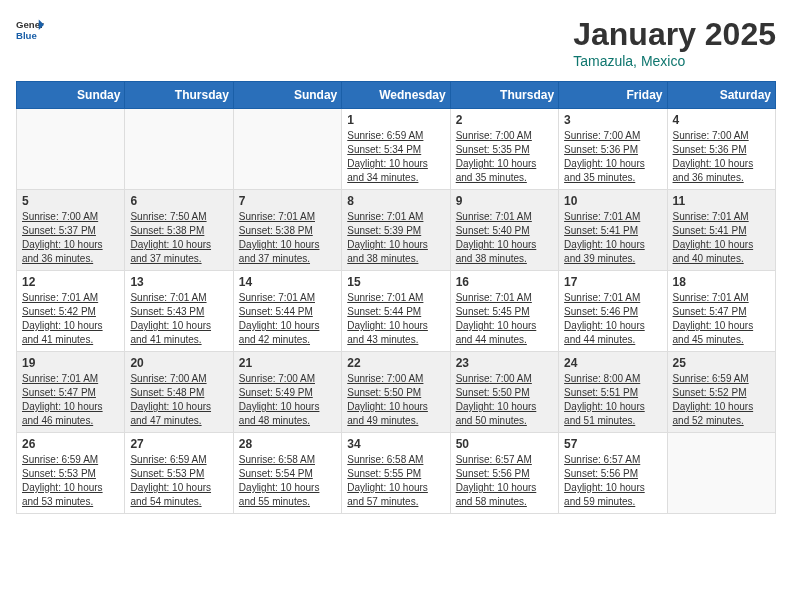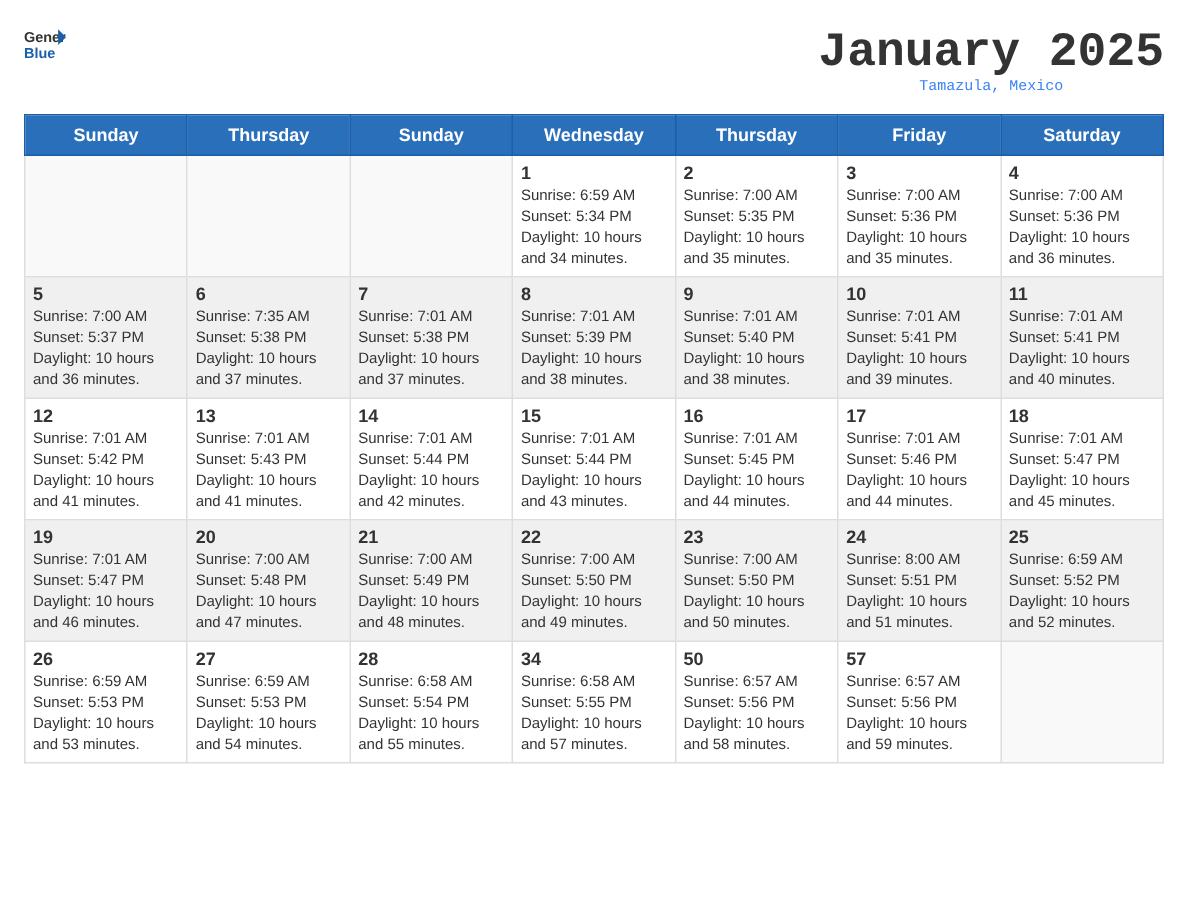--- a/index.html
+++ b/index.html
@@ -19,44 +19,43 @@
     .logo {
       display: flex;
       align-items: center;
       gap: 4px;
     }
     .logo-icon {
       width: 28px;
       height: 28px;
     }
     .title-block {
-      text-align: center;
-      font-family: Liberation Mono, monospace;
+      text-align: left;
     }
     .title-month {
       font-size: 32px;
       font-weight: bold;
       color: #333;
     }
     .title-location {
-      font-size: 10px;
-      color: #3b82f6;
+      font-size: 14px;
+      color: #0f766e;
     }
     .calendar {
       width: 100%;
       border-collapse: collapse;
       border: 1px solid #ccc;
     }
     .calendar th {
       background-color: #2a6fba;
       color: #fff;
       font-size: 12px;
       font-weight: bold;
       padding: 6px 4px;
-      text-align: center;
+      text-align: right;
       border: 1px solid #1a5fa8;
     }
     .calendar td {
       vertical-align: top;
       padding: 4px 5px;
       font-size: 10px;
       color: #333;
       border: 1px solid #ddd;
       width: 108px;
       min-height: 80px;
@@ -68,20 +67,21 @@
     .day-number {
       font-size: 12px;
       font-weight: bold;
       margin-bottom: 2px;
       color: #333;
     }
     .day-info {
       font-size: 10px;
       line-height: 1.4;
       color: #333;
+      text-decoration: underline;
     }
     .row-shaded td {
       background: #f0f0f0;
     }
   </style>
 </head>
 <body>
 
 <div class="header">
   <div class="logo">
@@ -141,21 +141,21 @@
       </tr>
       <tr class="row-shaded">
         <td>
           <div class="day-number">5</div>
           <div class="day-info">Sunrise: 7:00 AM
 Sunset: 5:37 PM
 Daylight: 10 hours and 36 minutes.</div>
         </td>
         <td>
           <div class="day-number">6</div>
-          <div class="day-info">Sunrise: 7:35 AM
+          <div class="day-info">Sunrise: 7:50 AM
 Sunset: 5:38 PM
 Daylight: 10 hours and 37 minutes.</div>
         </td>
         <td>
           <div class="day-number">7</div>
           <div class="day-info">Sunrise: 7:01 AM
 Sunset: 5:38 PM
 Daylight: 10 hours and 37 minutes.</div>
         </td>
         <td>

